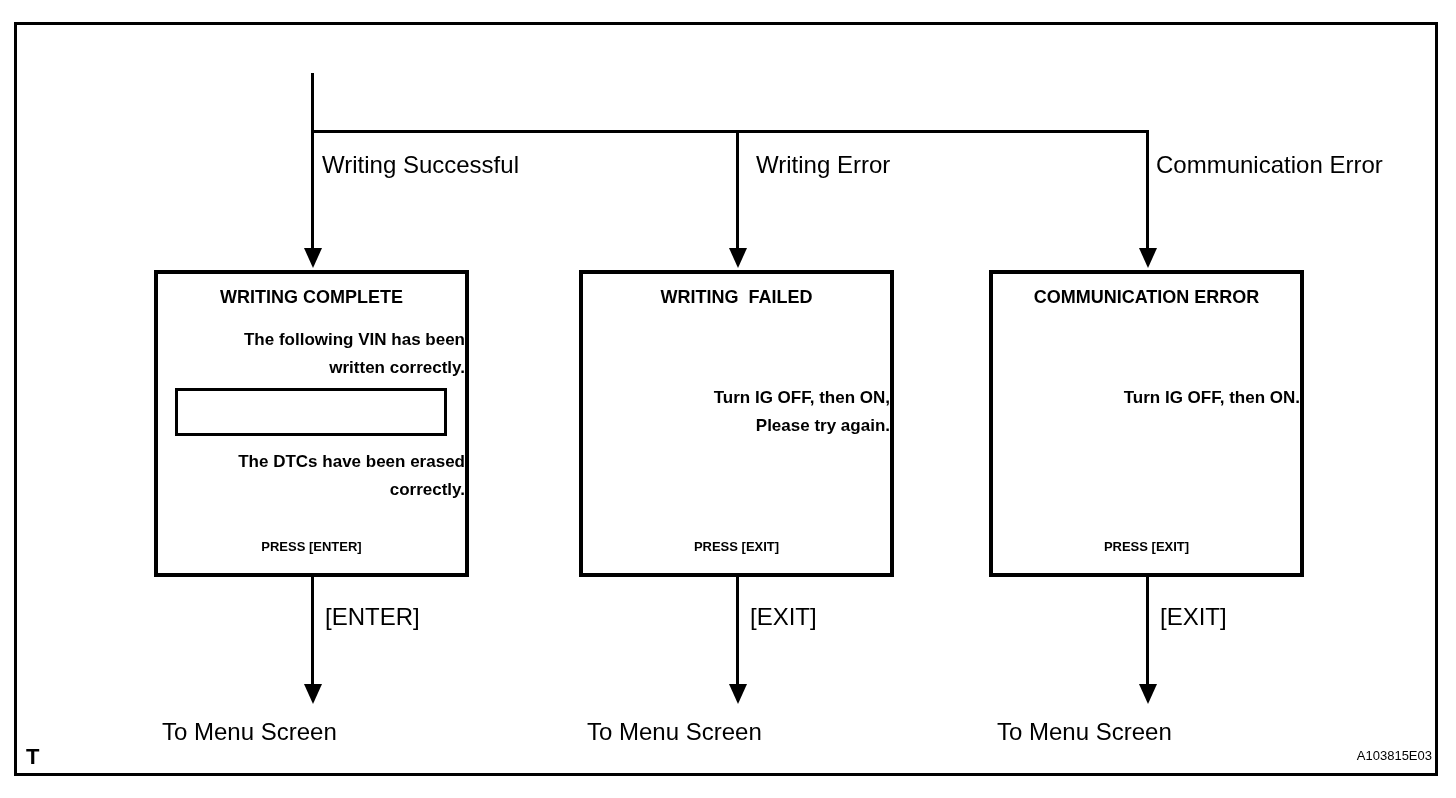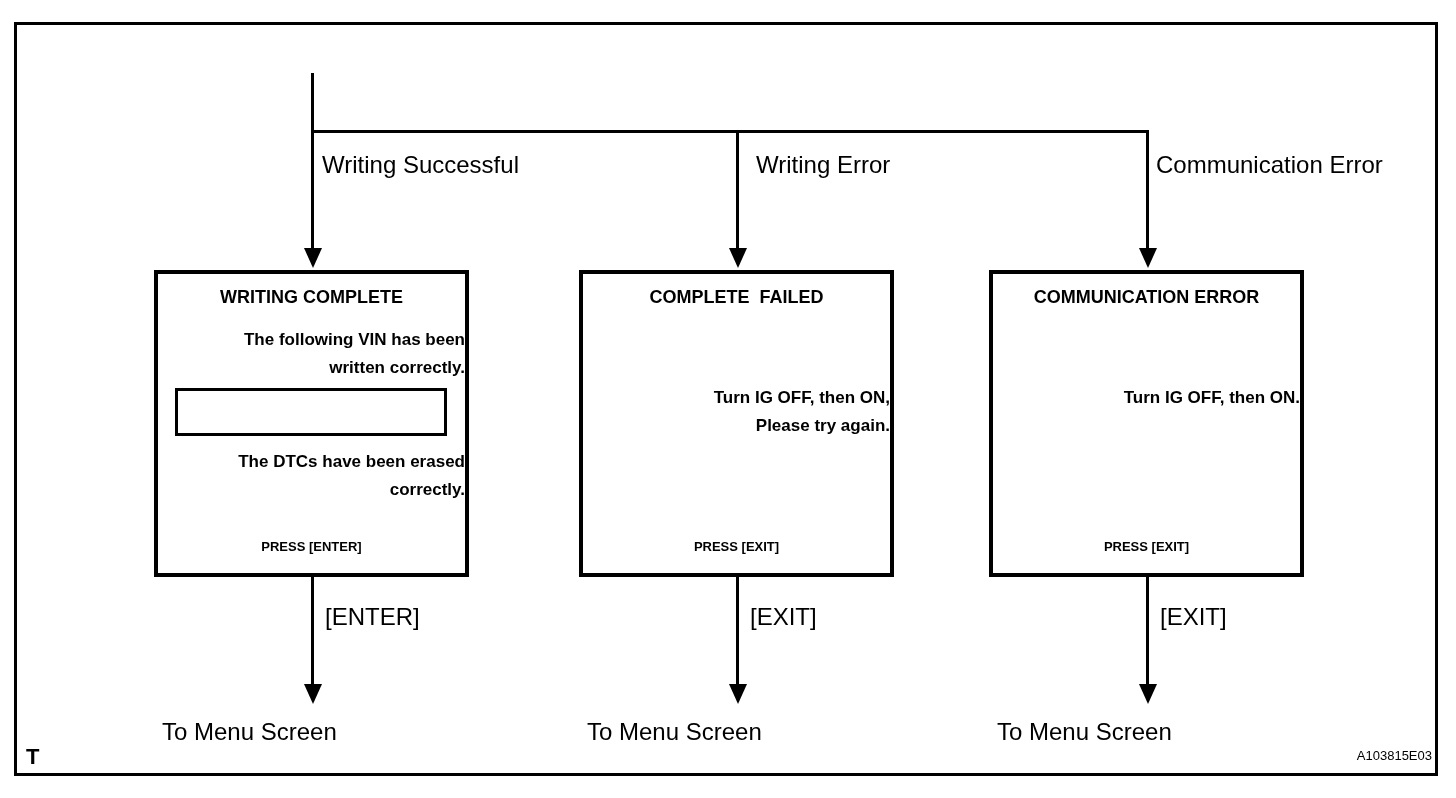--- a/index.html
+++ b/index.html
@@ -133,21 +133,21 @@
     <div class="box-title">WRITING COMPLETE</div>
     <div class="box-text" style="top:52px;">The following VIN has been
 written correctly.</div>
     <div class="vin-field"></div>
     <div class="box-text" style="top:174px;padding-left:36px;">The DTCs have been erased
 correctly.</div>
     <div class="box-press">PRESS [ENTER]</div>
   </div>
 
   <div class="screen-box" style="left:579px;">
-    <div class="box-title">COMPLETE  FAILED</div>
+    <div class="box-title">WRITING  FAILED</div>
     <div class="box-text" style="top:110px;">Turn IG OFF, then ON,
 Please try again.</div>
     <div class="box-press">PRESS [EXIT]</div>
   </div>
 
   <div class="screen-box" style="left:989px;">
     <div class="box-title">COMMUNICATION ERROR</div>
     <div class="box-text" style="top:110px;">Turn IG OFF, then ON.</div>
     <div class="box-press">PRESS [EXIT]</div>
   </div>

